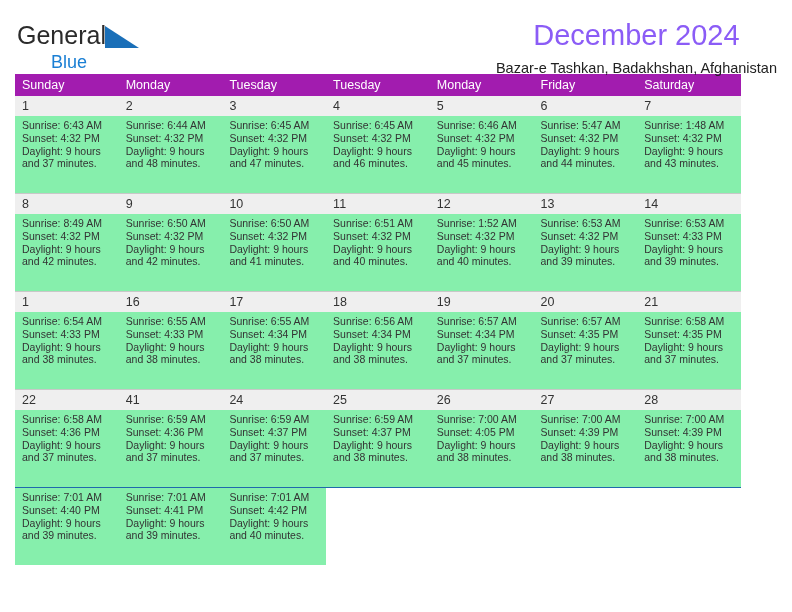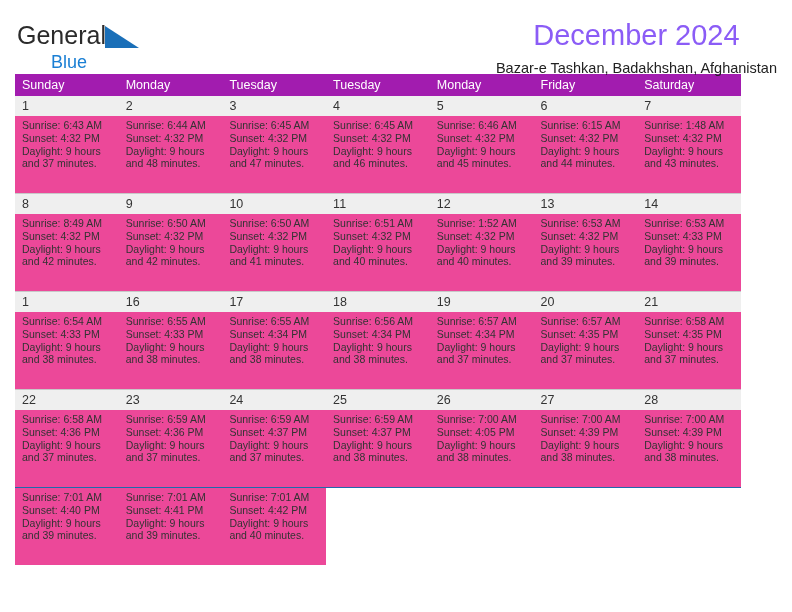--- a/index.html
+++ b/index.html
@@ -96,21 +96,21 @@
   .daynum-row td {
     background: #efefef;
     font-size: 12.5px;
     color: #333333;
     padding: 3px 0 3px 7px;
     border: none;
     vertical-align: top;
     height: 13px;
   }
   .info-row td {
-    background: #ec4899;
+    background: #86efac;
     font-size: 10.5px;
     line-height: 12.8px;
     color: #333333;
     padding: 3px 6px 10px 7px;
     border: none;
     vertical-align: top;
     height: 64px;
   }
   .sep-row td {
     padding: 0;
@@ -202,21 +202,21 @@
           <span class="cell-line">Daylight: 9 hours</span>
           <span class="cell-line">and 46 minutes.</span>
         </td>
         <td>
           <span class="cell-line">Sunrise: 6:46 AM</span>
           <span class="cell-line">Sunset: 4:32 PM</span>
           <span class="cell-line">Daylight: 9 hours</span>
           <span class="cell-line">and 45 minutes.</span>
         </td>
         <td>
-          <span class="cell-line">Sunrise: 6:15 AM</span>
+          <span class="cell-line">Sunrise: 5:47 AM</span>
           <span class="cell-line">Sunset: 4:32 PM</span>
           <span class="cell-line">Daylight: 9 hours</span>
           <span class="cell-line">and 44 minutes.</span>
         </td>
         <td>
           <span class="cell-line">Sunrise: 1:48 AM</span>
           <span class="cell-line">Sunset: 4:32 PM</span>
           <span class="cell-line">Daylight: 9 hours</span>
           <span class="cell-line">and 43 minutes.</span>
         </td>
@@ -334,21 +334,21 @@
           <span class="cell-line">Daylight: 9 hours</span>
           <span class="cell-line">and 37 minutes.</span>
         </td>
       </tr>
       <tr class="sep-row">
           <td colspan="7"></td>
         </tr>
 
       <tr class="daynum-row">
         <td>22</td>
-        <td>23</td>
+        <td>41</td>
         <td>24</td>
         <td>25</td>
         <td>26</td>
         <td>27</td>
         <td>28</td>
       </tr>
       <tr class="info-row">
         <td>
           <span class="cell-line">Sunrise: 6:58 AM</span>
           <span class="cell-line">Sunset: 4:36 PM</span>

